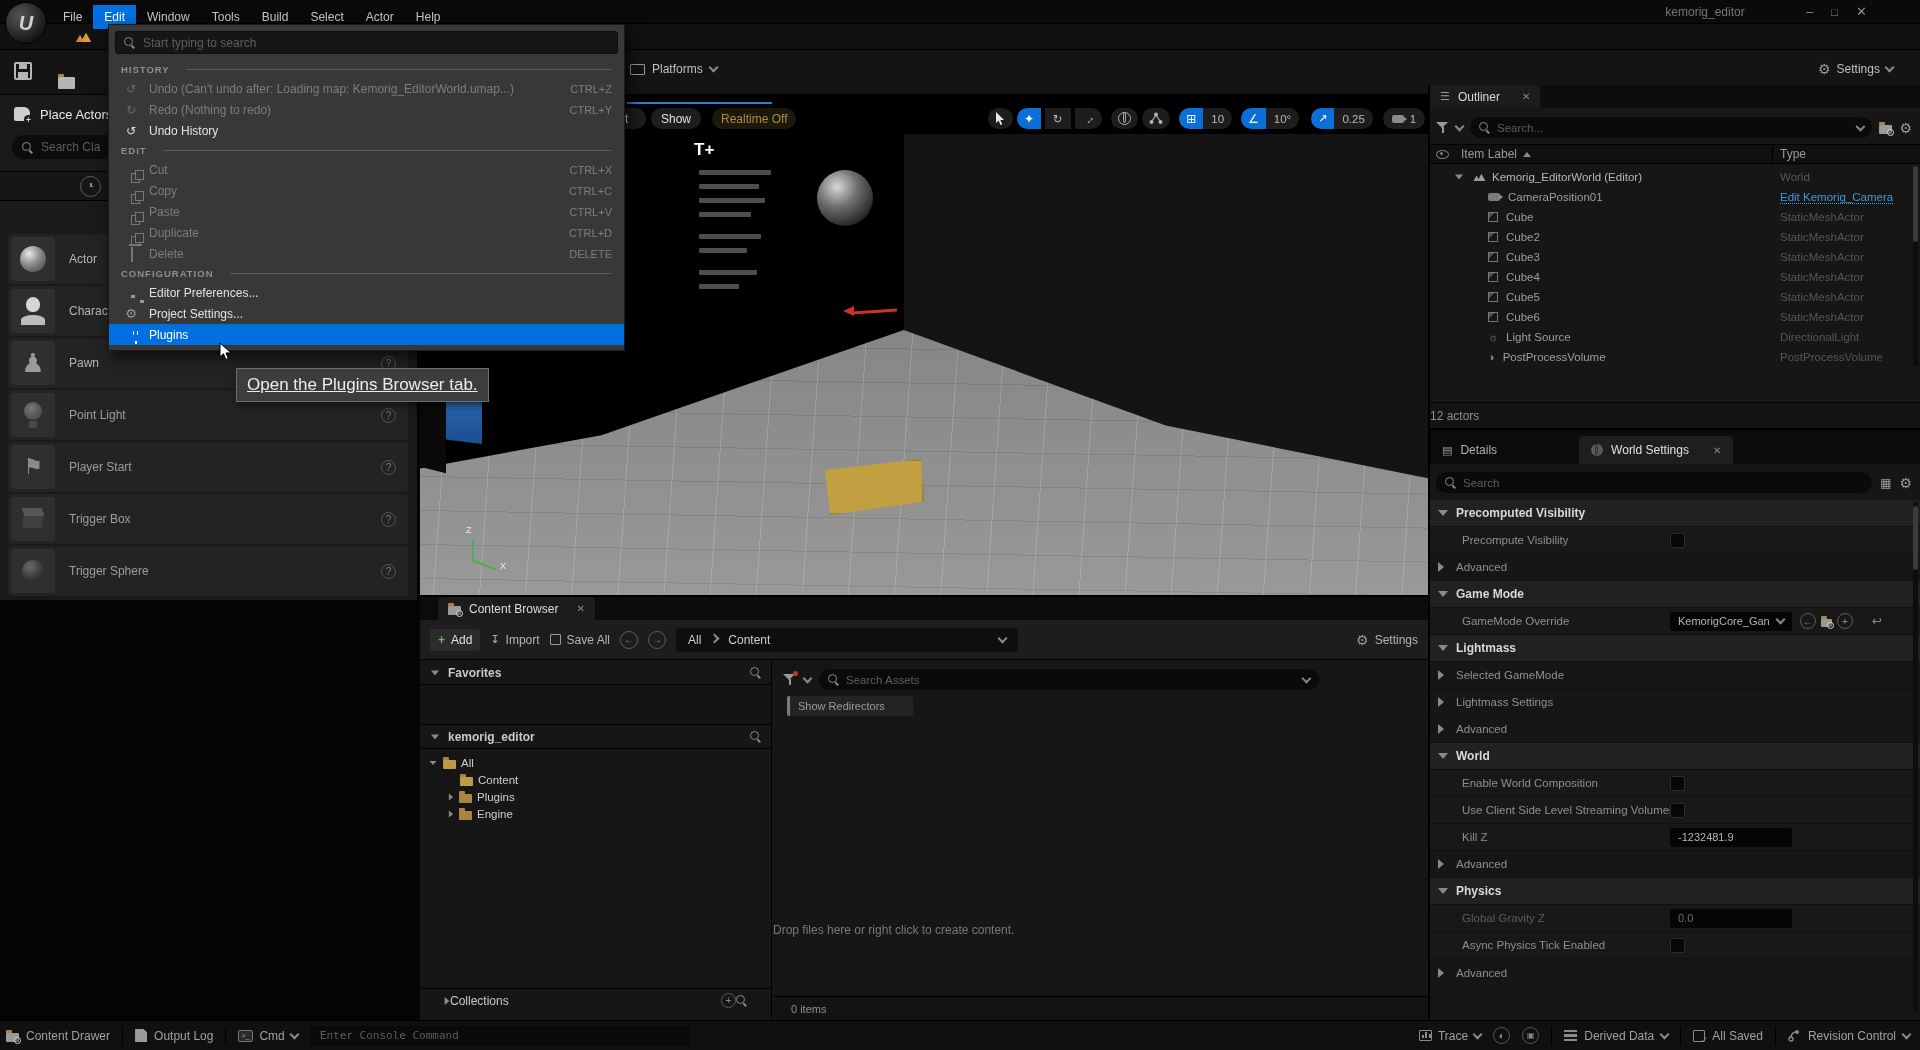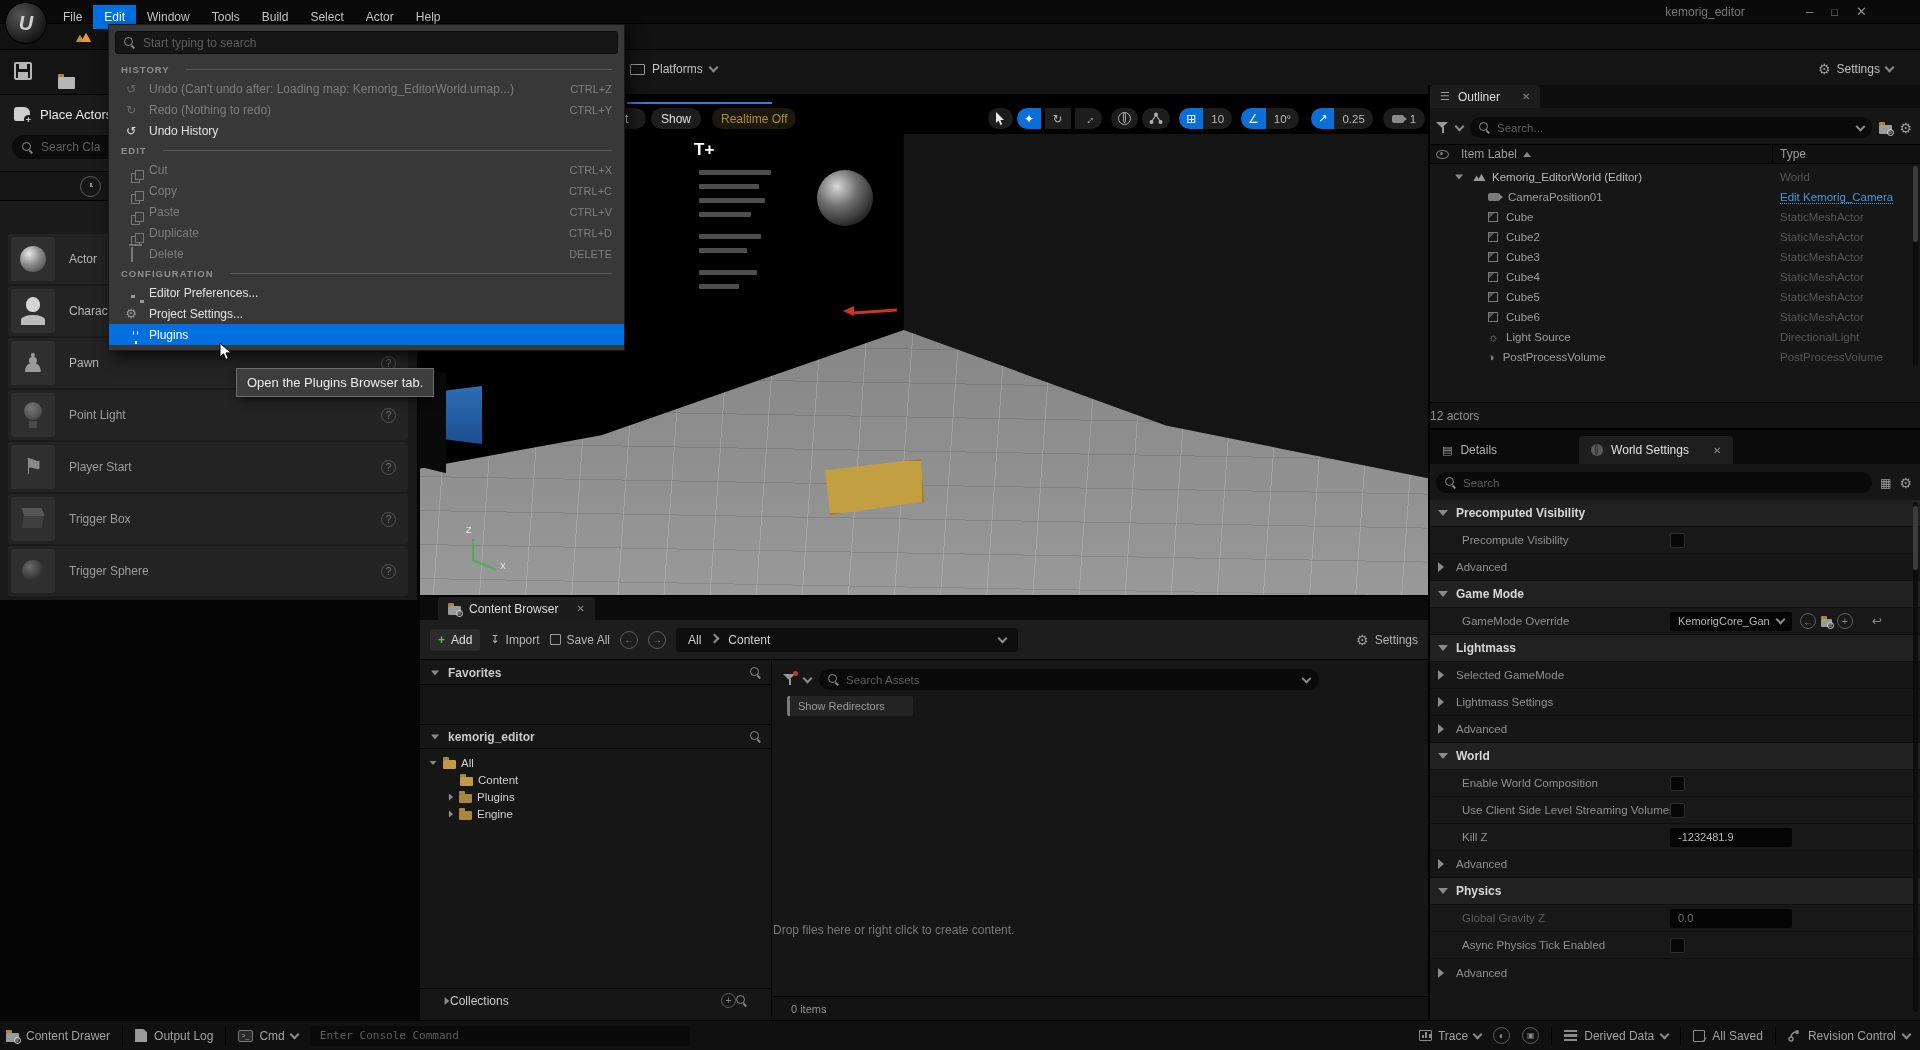--- a/index.html
+++ b/index.html
@@ -743,20 +743,20 @@
       <span class="mic" style="font-size:13px;">⚙</span>
       <span class="lbl">Project Settings...</span>
     </div>
     <div class="menu-item enabled" style="background:#0070e0;">
       <span class="mic"><span class="plug"></span></span>
       <span class="lbl" style="color:#fff;">Plugins</span>
     </div>
   </div>
 
   <div class="abs" style="left:236px;top:368px;background:#3d3d3d;border:1px solid #6e6e6e;padding:6px 10px;z-index:60;box-shadow:2px 3px 8px rgba(0,0,0,.6);">
-    <span style="color:#ececec;font-size:13px;">Open the Plugins Browser tab.</span>
+    <span style="color:#ececec;font-size:17px;text-decoration:underline;">Open the Plugins Browser tab.</span>
   </div>
 
   <svg class="abs" style="left:219px;top:342px;z-index:70;" width="14" height="19" viewBox="0 0 14 19">
     <path d="M1 1 L1 15 L4.5 11.8 L6.8 17.5 L9.3 16.4 L7 10.9 L12 10.9 Z" fill="#fff" stroke="#000" stroke-width="1"></path>
   </svg>
 
 </div>
 
 </body></html>

